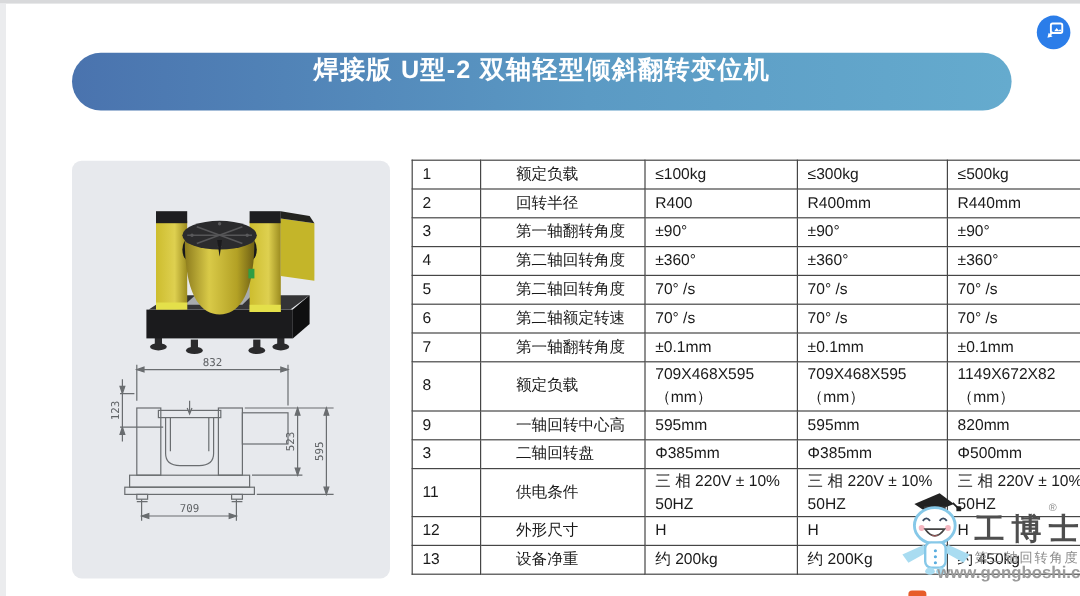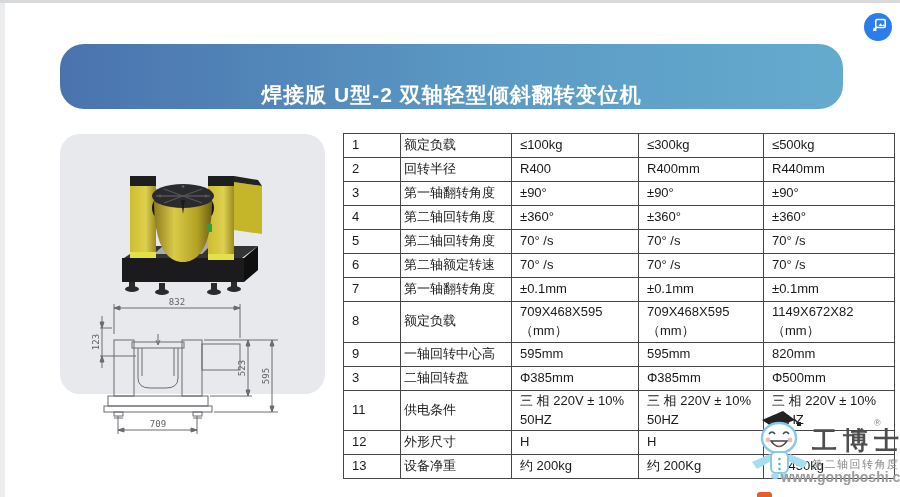--- a/index.html
+++ b/index.html
@@ -8,38 +8,38 @@
     font-family:"Liberation Sans",sans-serif;color:#1a1a1a;
   }
   .edge-top{position:absolute;left:0;top:0;width:900px;height:3px;background:#d8d9db;}
   .edge-left{position:absolute;left:0;top:3px;width:5px;height:494px;background:#ebecee;}
 
   
   .fab{position:absolute;left:864px;top:13px;width:28px;height:28px;border-radius:50%;
        background:#2b7de9;display:flex;align-items:center;justify-content:center;border:none;cursor:pointer;}
 
   
-  .banner{position:absolute;left:60px;top:44px;width:783px;height:65px;border-radius:24px;
+  .banner{position:absolute;left:60px;top:44px;width:783px;height:48px;border-radius:24px;
           background:linear-gradient(90deg,#4a73ae 0%,#5b9ac4 55%,#65abce 100%);
-          display:flex;align-items:flex-end;justify-content:center;}
+          display:flex;align-items:flex-start;justify-content:center;}
   .banner .title{color:#ffffff;font-size:21px;font-weight:bold;letter-spacing:1px;}
 
   
-  .media{position:absolute;left:60px;top:134px;width:265px;height:260px;background:#e7e9ed;border-radius:20px;}
+  .media{position:absolute;left:60px;top:134px;width:265px;height:348px;background:#e7e9ed;border-radius:8px;}
   .render3d{position:absolute;left:50px;top:14px;}
   .linedraw{position:absolute;left:32px;top:160px;}
   .dim-text{font-family:"DejaVu Sans Mono",monospace;font-size:9px;fill:#606366;}
 
   
   .spec{position:absolute;left:343px;top:133px;width:496px;border-collapse:collapse;background:#fff;
         font-size:13px;table-layout:fixed;}
   .spec td{border:1px solid #464646;padding:1px 4px 1px 8px;height:21px;vertical-align:middle;
            white-space:pre-line;word-break:keep-all;overflow:hidden;line-height:1.45;}
   .spec td.c-no{width:44px;}
-  .spec td.c-label{width:103px;padding-left:3px;}
+  .spec td.c-label{width:103px;padding-left:29px;}
   .spec td.c-v1{width:114px;}
   .spec td.c-v2{width:112px;}
   .spec td.c-v3{width:118px;}
 
   
   .brand{position:absolute;left:748px;top:406px;width:152px;height:91px;z-index:6;}
   .mascot{position:absolute;left:2px;top:2px;}
   .brand-name{position:absolute;left:64px;top:18px;font-family:"Liberation Serif",serif;font-weight:bold;
               font-size:25px;color:#4e4e4e;letter-spacing:6px;white-space:nowrap;}
   .brand-reg{position:absolute;left:126px;top:12px;font-size:9px;color:#8a8a8a;}

